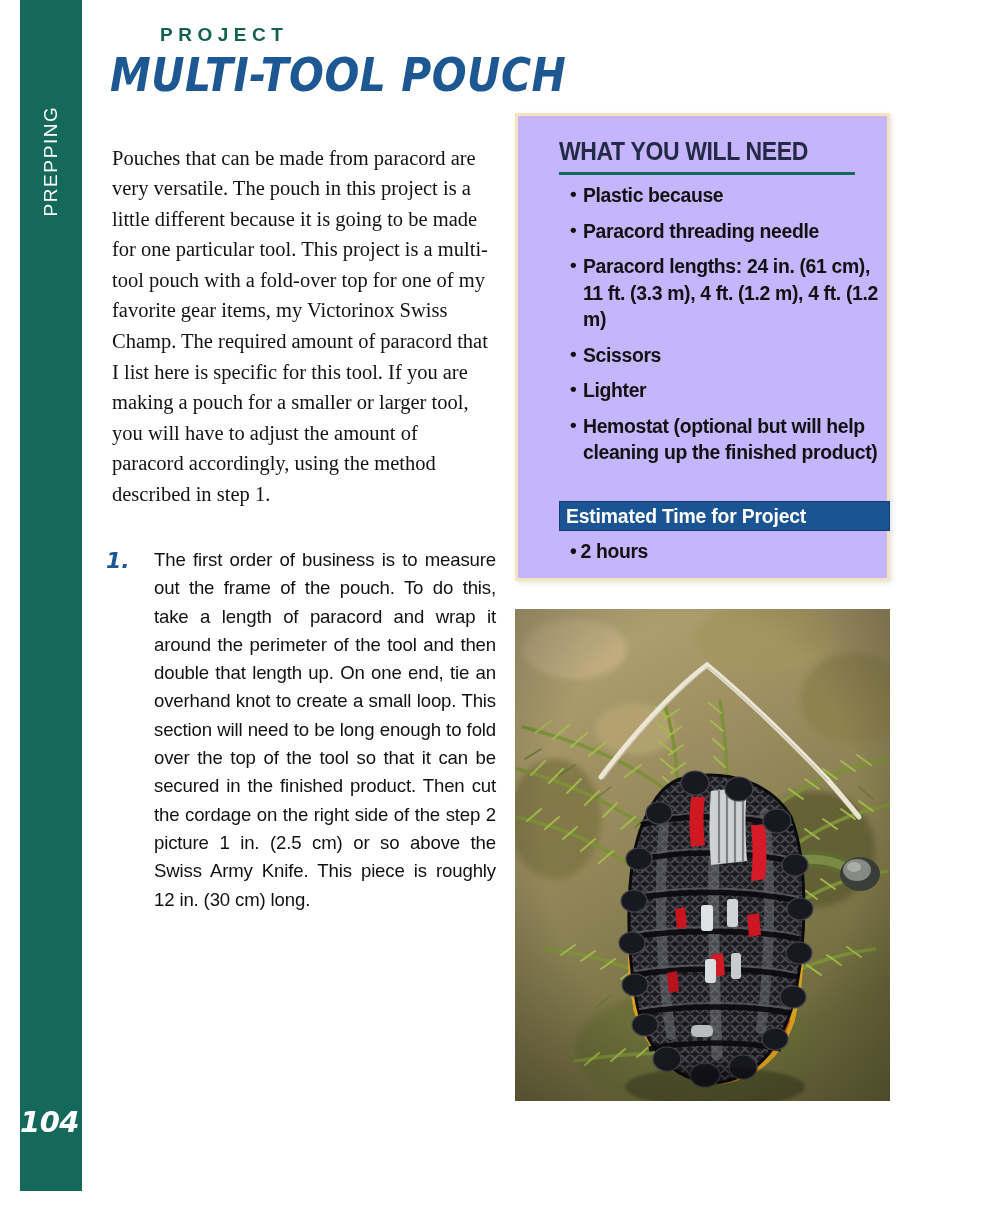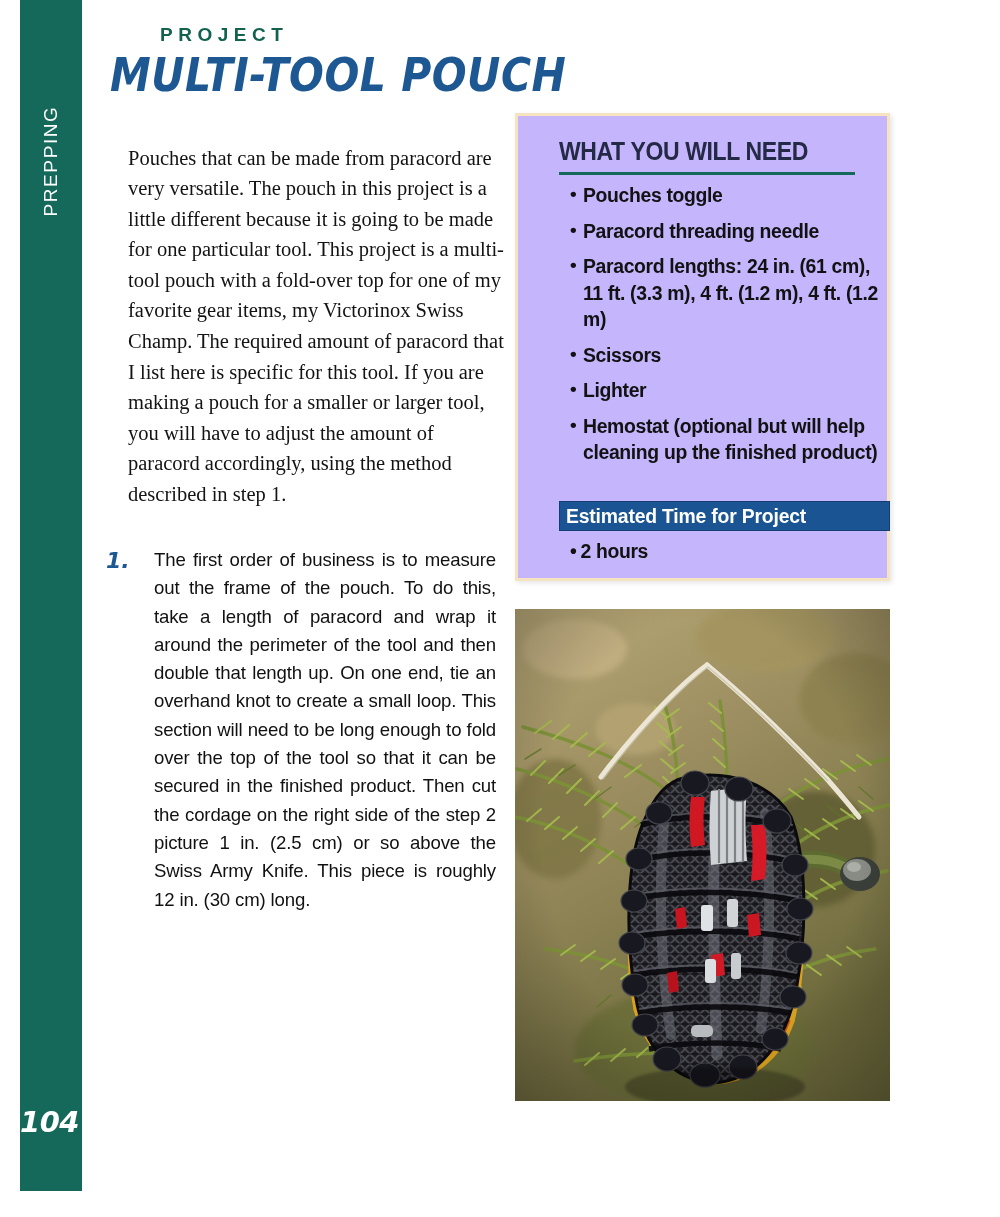--- a/index.html
+++ b/index.html
@@ -73,21 +73,21 @@
     font-style: italic;
     letter-spacing: 0.5px;
     white-space: nowrap;
     transform: scaleY(1.12);
     transform-origin: left top;
   }
 
   
   .intro {
     position: absolute;
-    left: 128px;
+    left: 112px;
     top: 122px;
     width: 378px;
     color: #131313;
     font-family: "Liberation Serif", serif;
     font-size: 20.5px;
     line-height: 30.6px;
     text-align: left;
   }
 
   
@@ -241,21 +241,21 @@
   <div class="step-body">The first order of business is to measure out the frame of the pouch. To do this, take a length of paracord and wrap it around the perimeter of the tool and then double that length up. On one end, tie an overhand knot to create a small loop. This section will need to be long enough to fold over the top of the tool so that it can be secured in the finished product. Then cut the cordage on the right side of the step 2 picture 1 in. (2.5 cm) or so above the Swiss Army Knife. This piece is roughly 12 in. (30 cm) long.</div>
 </div>
 
 <div class="need-box">
   <div class="need-title">WHAT YOU WILL NEED</div>
   <div class="need-rule"></div>
 
   <ul class="need-list">
     <li>
       <span class="bullet">•</span>
-      <span>Pouches toggle</span>
+      <span>Plastic because</span>
     </li>
     <li>
       <span class="bullet">•</span>
       <span>Paracord threading needle</span>
     </li>
     <li>
       <span class="bullet">•</span>
       <span>Paracord lengths: 24 in. (61 cm), 11 ft. (3.3 m), 4 ft. (1.2 m), 4 ft. (1.2 m)</span>
     </li>
     <li>

